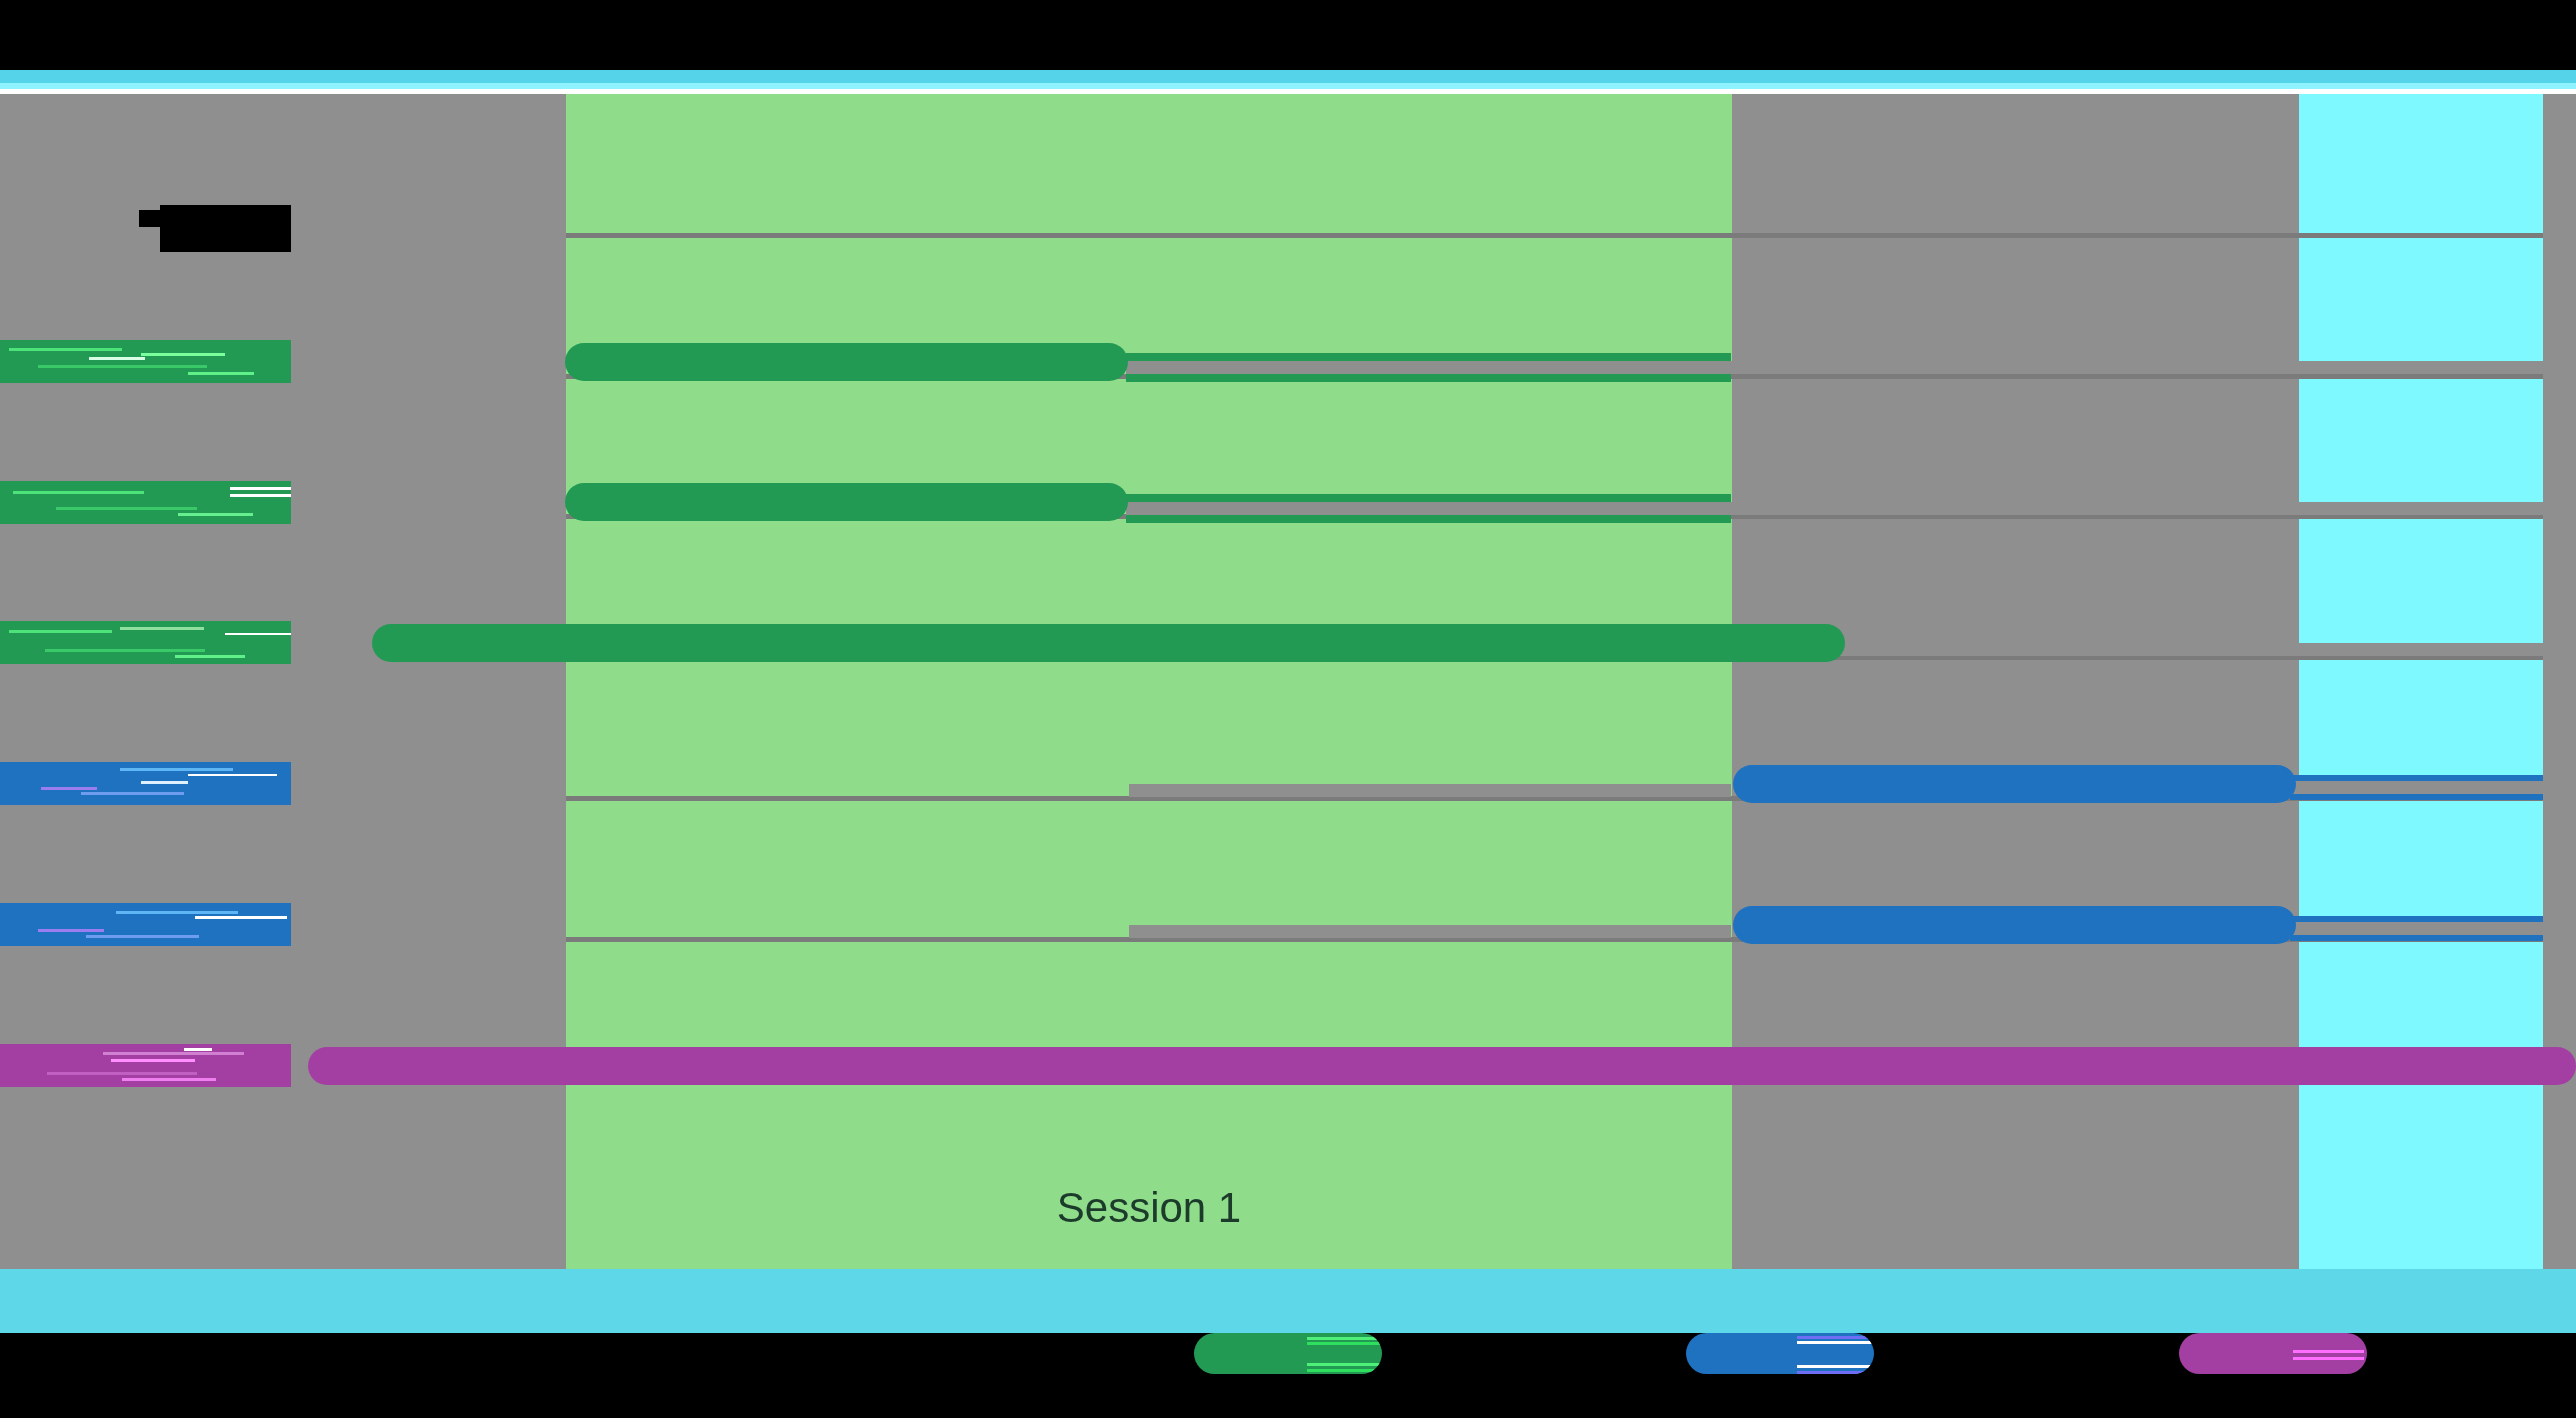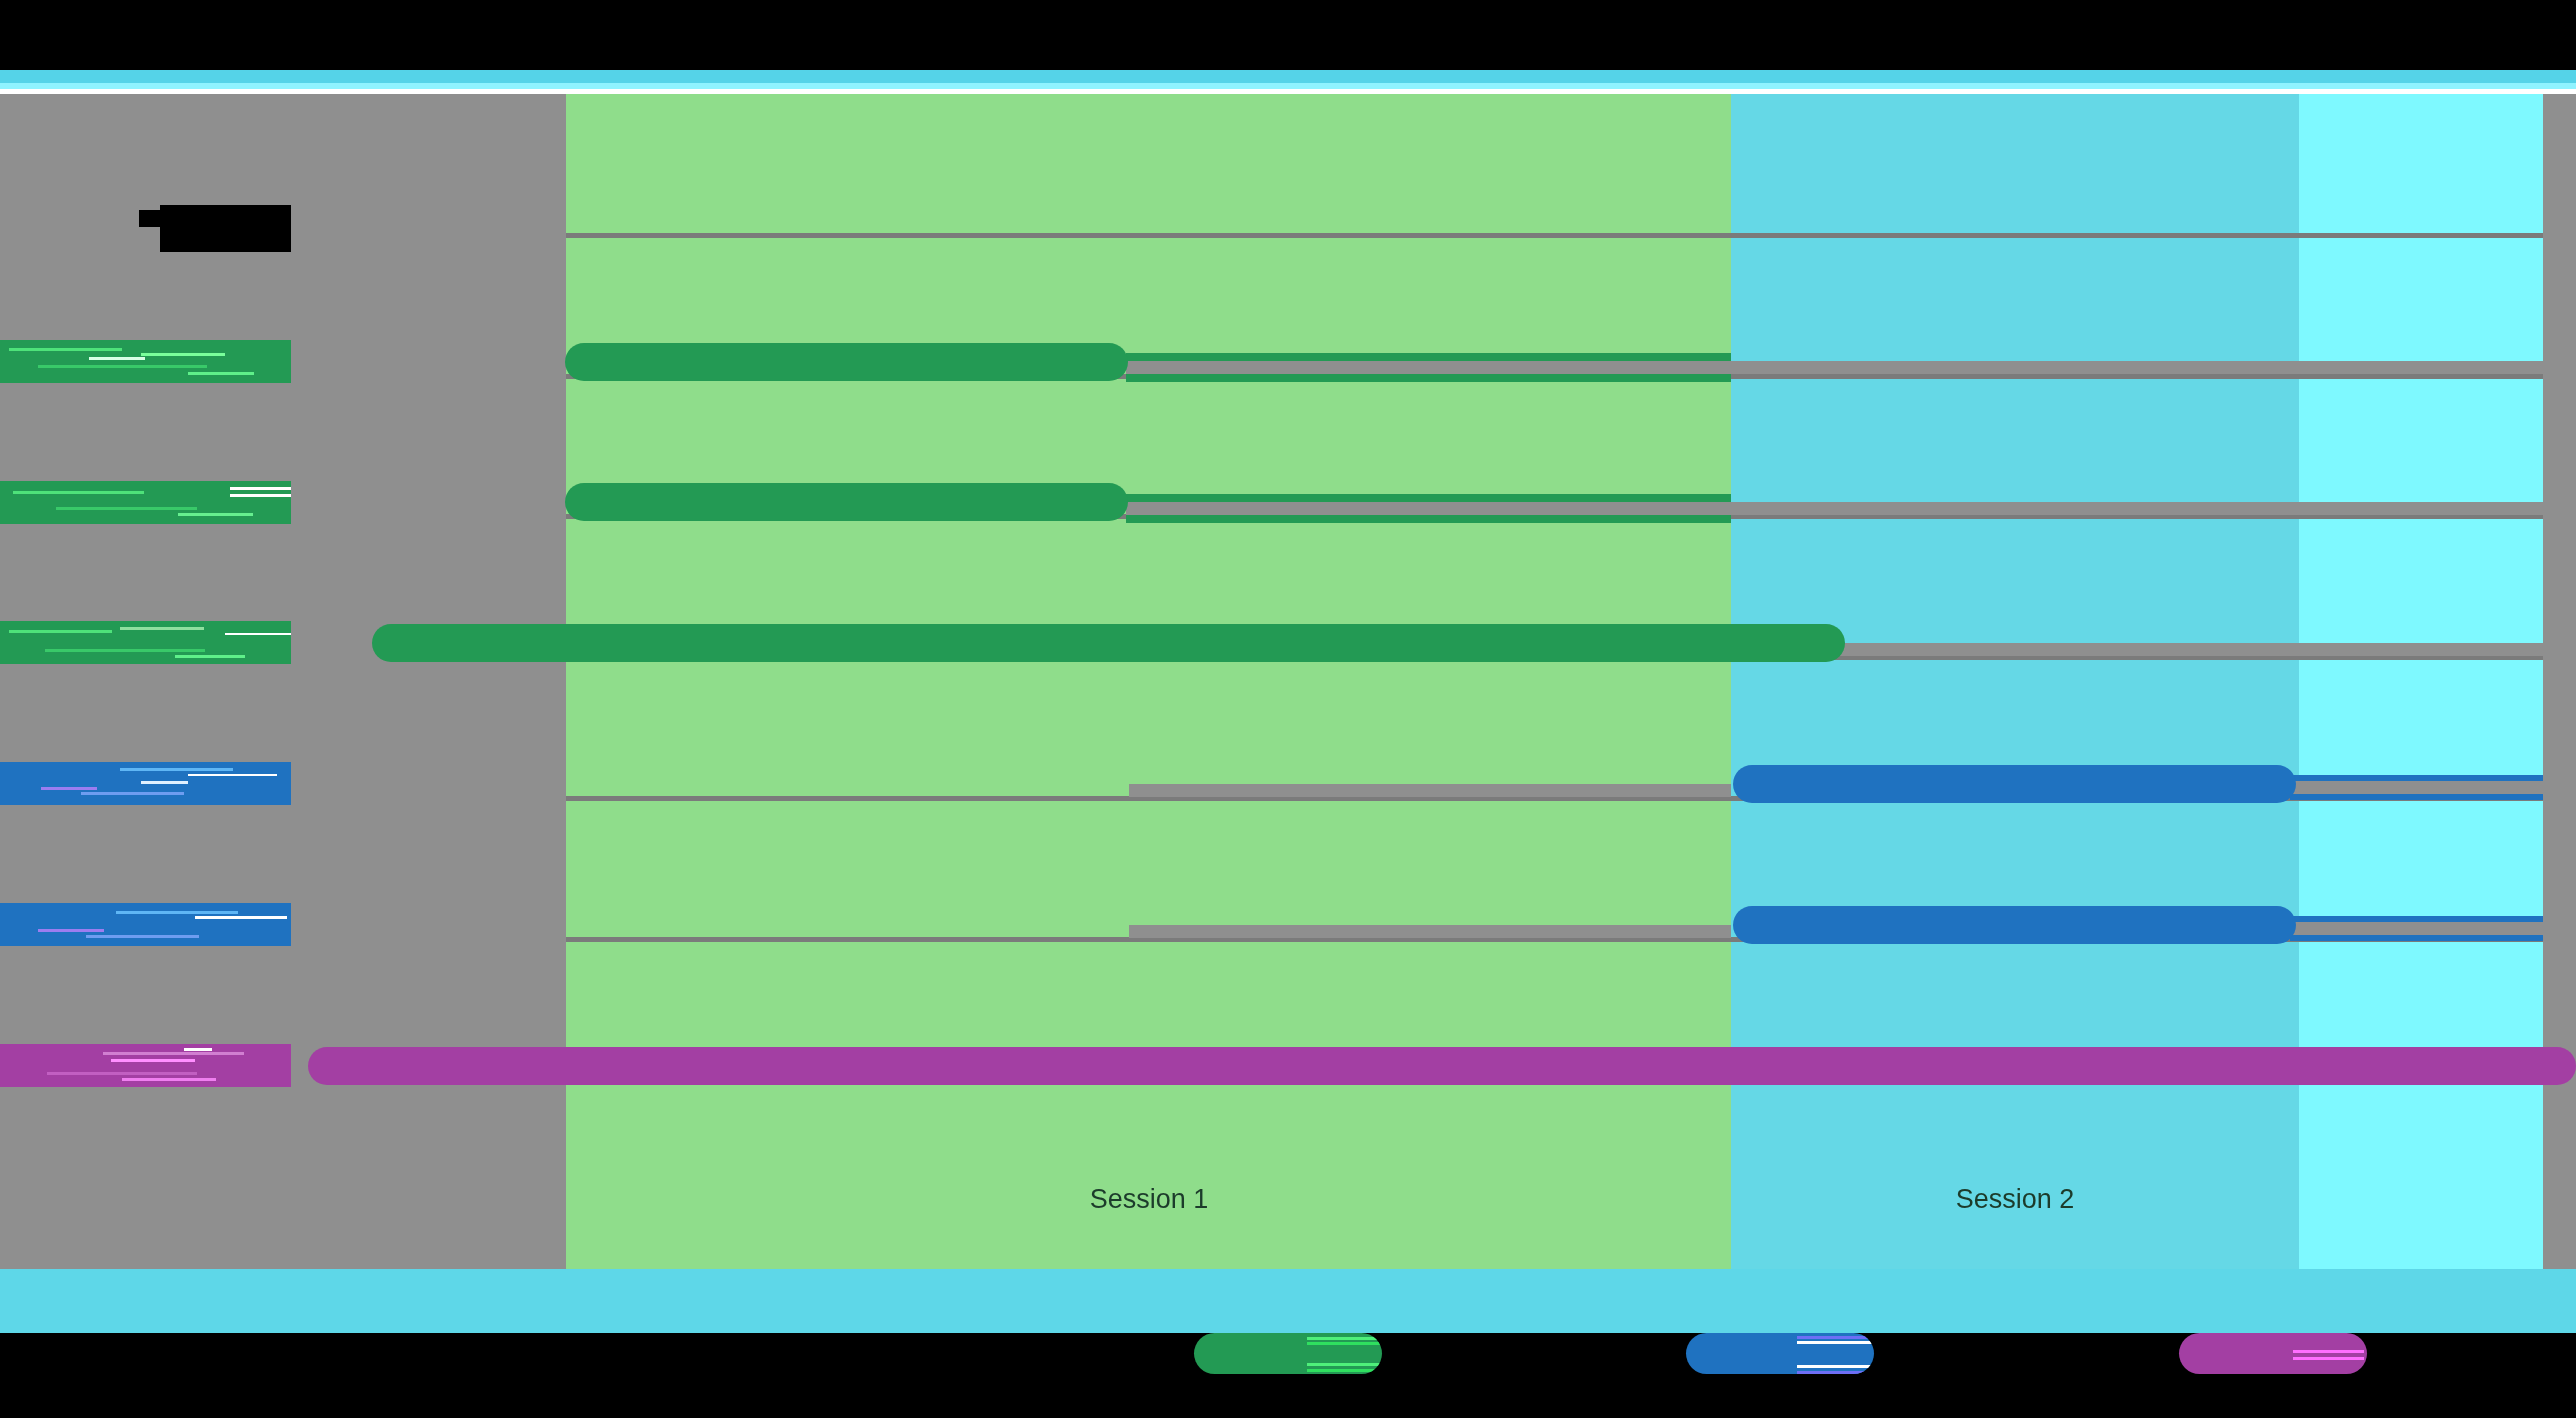--- a/index.html
+++ b/index.html
@@ -13,22 +13,22 @@
   .cyan-strip{position:absolute;left:0;width:2576px;background:#5ed7e8;}
   .cyan-strip.s1{top:0px;height:13px;background:#55d3e8;}
   .cyan-strip.s2{top:13px;height:5.6px;background:#8ff3ff;}
   .cyan-strip.s3{top:19px;height:5.6px;background:#ffffff;}
 
   
   .axes{position:absolute;left:0;top:24.4px;width:2576px;height:1175px;background:#8f8f8f;}
 
   
   .zone{position:absolute;top:0;bottom:0;}
-  .zone .zone-label{position:absolute;left:0;right:0;bottom:54px;text-align:center;
-                    font-size:27px;color:#1c3b2b;font-family:"Liberation Sans",sans-serif;}
+  .zone .zone-label{position:absolute;left:0;right:0;bottom:37px;text-align:center;
+                    font-size:42px;color:#1c3b2b;font-family:"Liberation Sans",sans-serif;}
 
   .gridline{position:absolute;height:4.7px;background:#7b7b7b;}
 
   .bar{position:absolute;height:38px;border-radius:19px;}
   .bar.green{background:#239a54;}
   .bar.blue{background:#1f72c0;}
   .bar.magenta{background:#a33fa3;}
 
   .thin{position:absolute;height:13px;}
   .thin.green{background:#8f8f8f;border-top:8.4px solid #239a54;border-bottom:8.4px solid #239a54;box-sizing:content-box;}
@@ -64,23 +64,20 @@
 
     <div class="cyan-strip s1"></div>
     <div class="cyan-strip s2"></div>
     <div class="cyan-strip s3"></div>
 
     <div class="axes">
 
       <div class="zone" style="left:566px;width:1166px;background:#8fdd8b;">
         <div class="zone-label">Session 1</div>
       </div>
-      <div class="zone" style="left:1731px;width:568px;background:#65d8e6;">
-        <div class="zone-label">Session 2</div>
-      </div>
       <div class="zone" style="left:2299px;width:244px;background:#7ef9ff;">
         <div class="zone-label"></div>
       </div>
 
       <div class="gridline" style="left:566px;top:139px;width:1977px;"></div>
       <div class="gridline" style="left:566px;top:280px;width:1977px;"></div>
       <div class="gridline" style="left:566px;top:420px;width:1977px;"></div>
       <div class="gridline" style="left:566px;top:561px;width:1977px;"></div>
       <div class="gridline" style="left:566px;top:702px;width:1977px;"></div>
       <div class="gridline" style="left:566px;top:843px;width:1977px;"></div>

